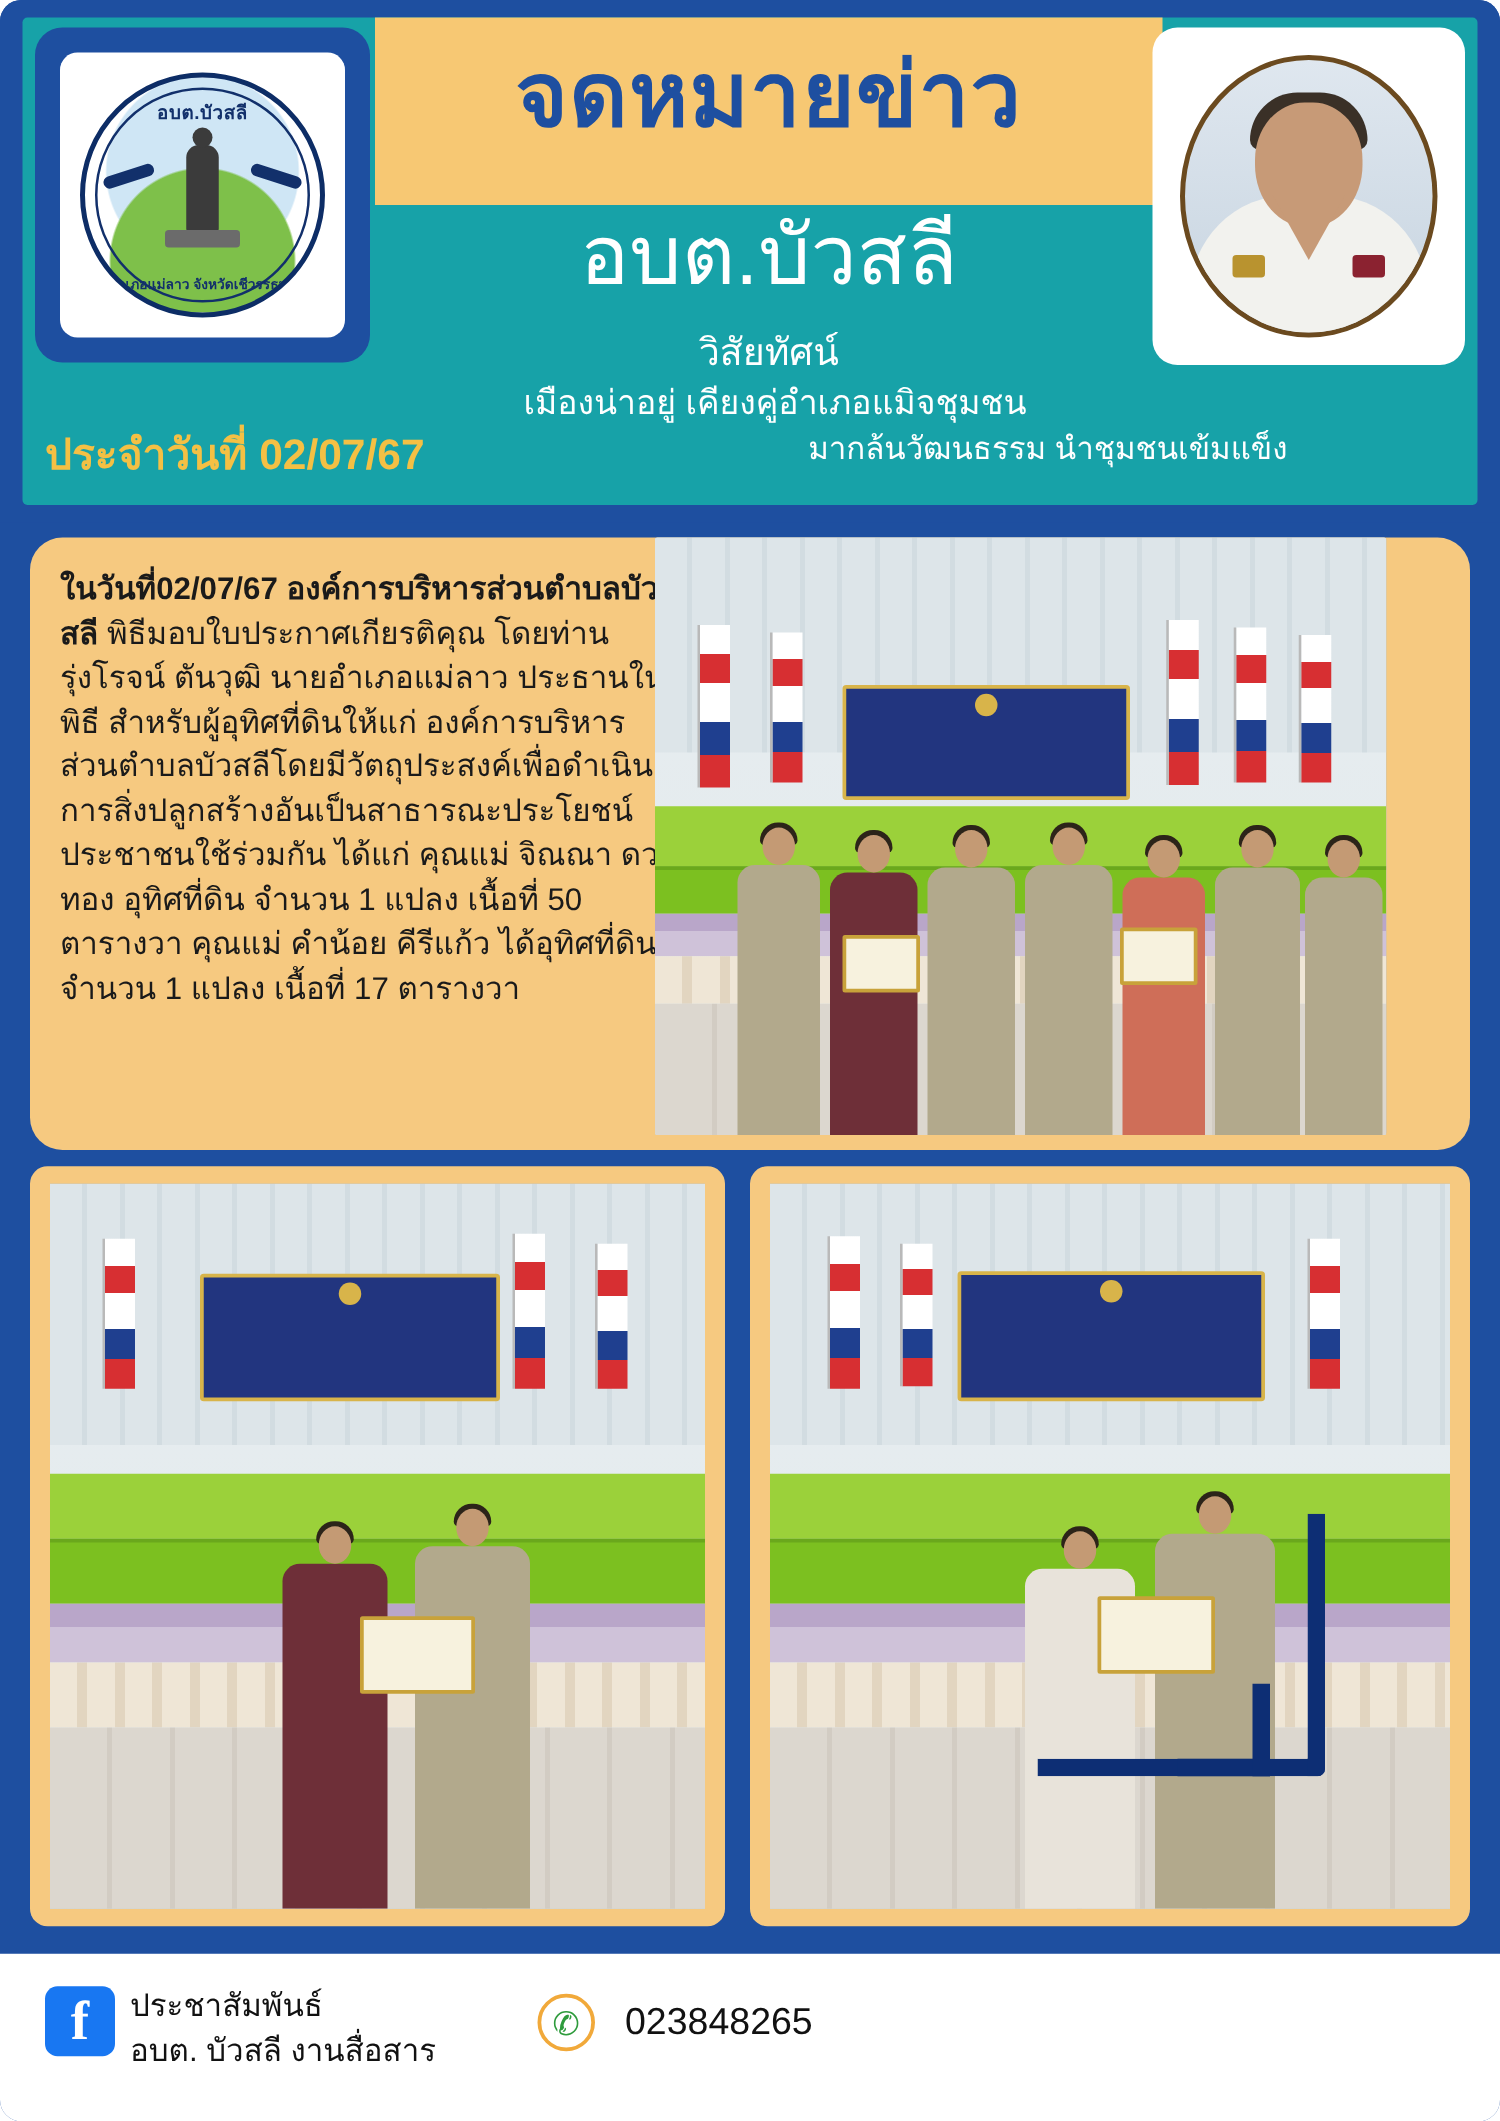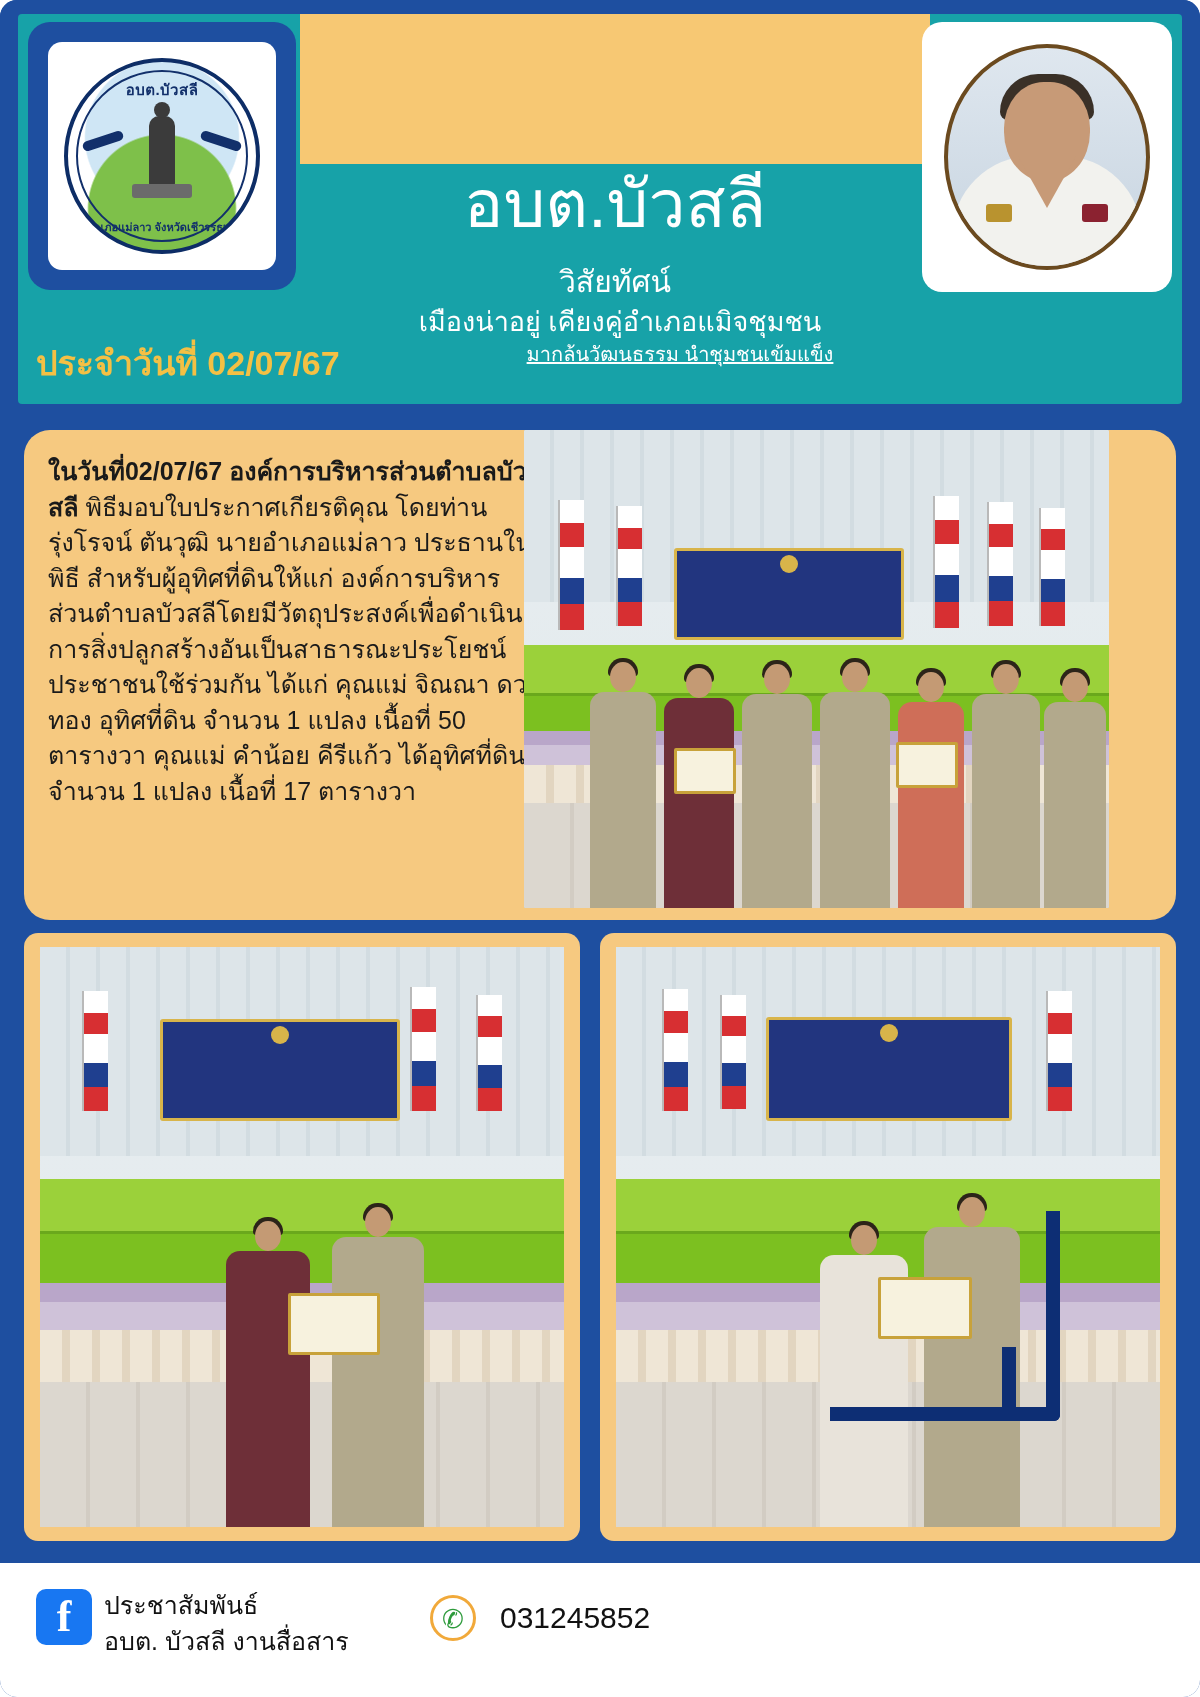--- a/index.html
+++ b/index.html
@@ -115,22 +115,22 @@
     width: 630px; text-align: center;
     font-size: 30px; color: #ffffff;
   }
   .vision-line1 {
     position: absolute; left: 240px; top: 300px;
     width: 760px; text-align: center;
     font-size: 27px; color: #ffffff;
   }
   .vision-line2 {
     position: absolute; left: 330px; top: 338px;
-    width: 700px; text-align: center;
-    font-size: 20px; color: #ffffff; text-decoration: underline;
+    width: 700px; text-align: right;
+    font-size: 25px; color: #ffffff;
   }
   .date-line {
     position: absolute; left: 36px; top: 336px;
     font-size: 34px; font-weight: 700; color: #f4c044;
   }
   .portrait-box {
     position: absolute; right: 28px; top: 22px;
     width: 250px; height: 270px;
     background: #ffffff;
     border-radius: 20px;
@@ -364,20 +364,21 @@
           <div class="seal-top-text">อบต.บัวสลี</div>
           <div class="seal-figure"></div>
           <div class="seal-base"></div>
           <div class="seal-leaf-l"></div>
           <div class="seal-leaf-r"></div>
           <div class="seal-bottom-text">อำเภอแม่ลาว  จังหวัดเชีวรรธนะ</div>
         </div>
       </div>
     </div>
 
+    <div class="title-main">จดหมายข่าว</div>
     <div class="title-sub">อบต.บัวสลี</div>
     <div class="vision-label">วิสัยทัศน์</div>
     <div class="vision-line1">เมืองน่าอยู่ เคียงคู่อำเภอแมิจชุมชน</div>
     <div class="vision-line2">มากล้นวัฒนธรรม นำชุมชนเข้มแข็ง</div>
     <div class="date-line">ประจำวันที่ 02/07/67</div>
 
     <div class="portrait-box">
       <div class="portrait">
         <div class="p-body"></div>
         <div class="p-hair"></div>
@@ -521,16 +522,16 @@
     <div class="deco-bracket"></div>
   </div>
 
   <div class="footer">
     <div class="fb-icon">f</div>
     <div class="fb-text">
       <div>ประชาสัมพันธ์</div>
       <div>อบต. บัวสลี งานสื่อสาร</div>
     </div>
     <div class="phone-icon">✆</div>
-    <div class="phone-text">031245852</div>
+    <div class="phone-text">023848265</div>
   </div>
 
 </div>
 
 </body></html>

